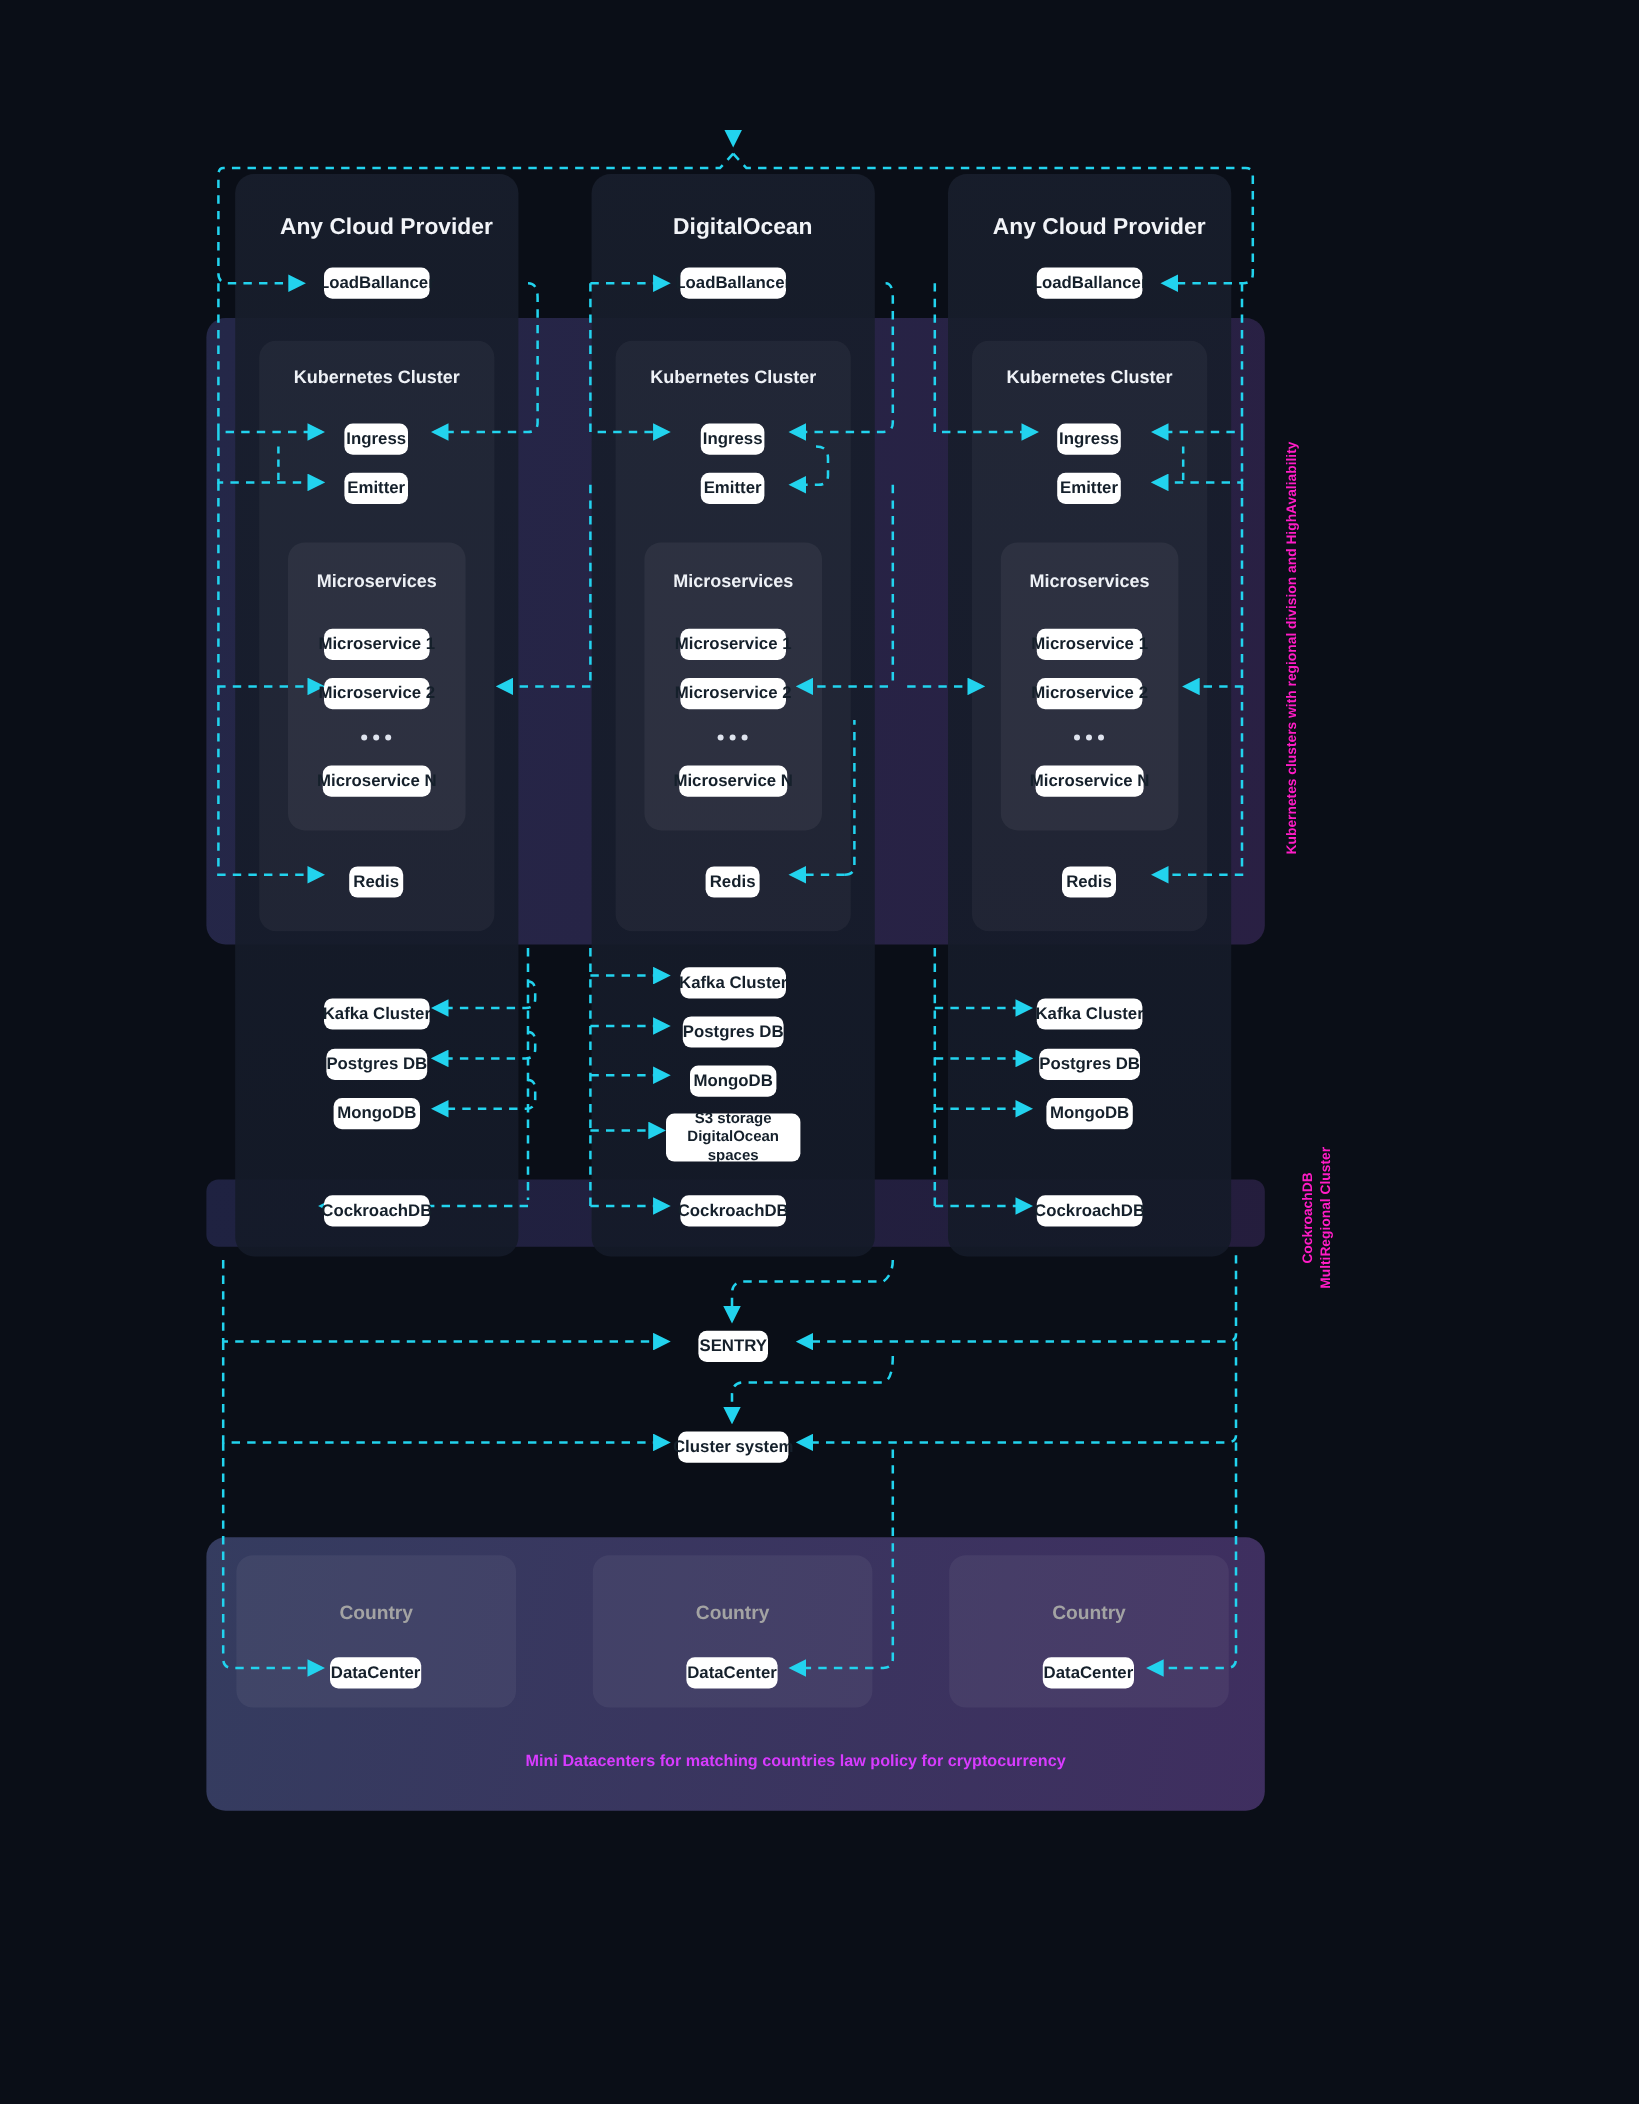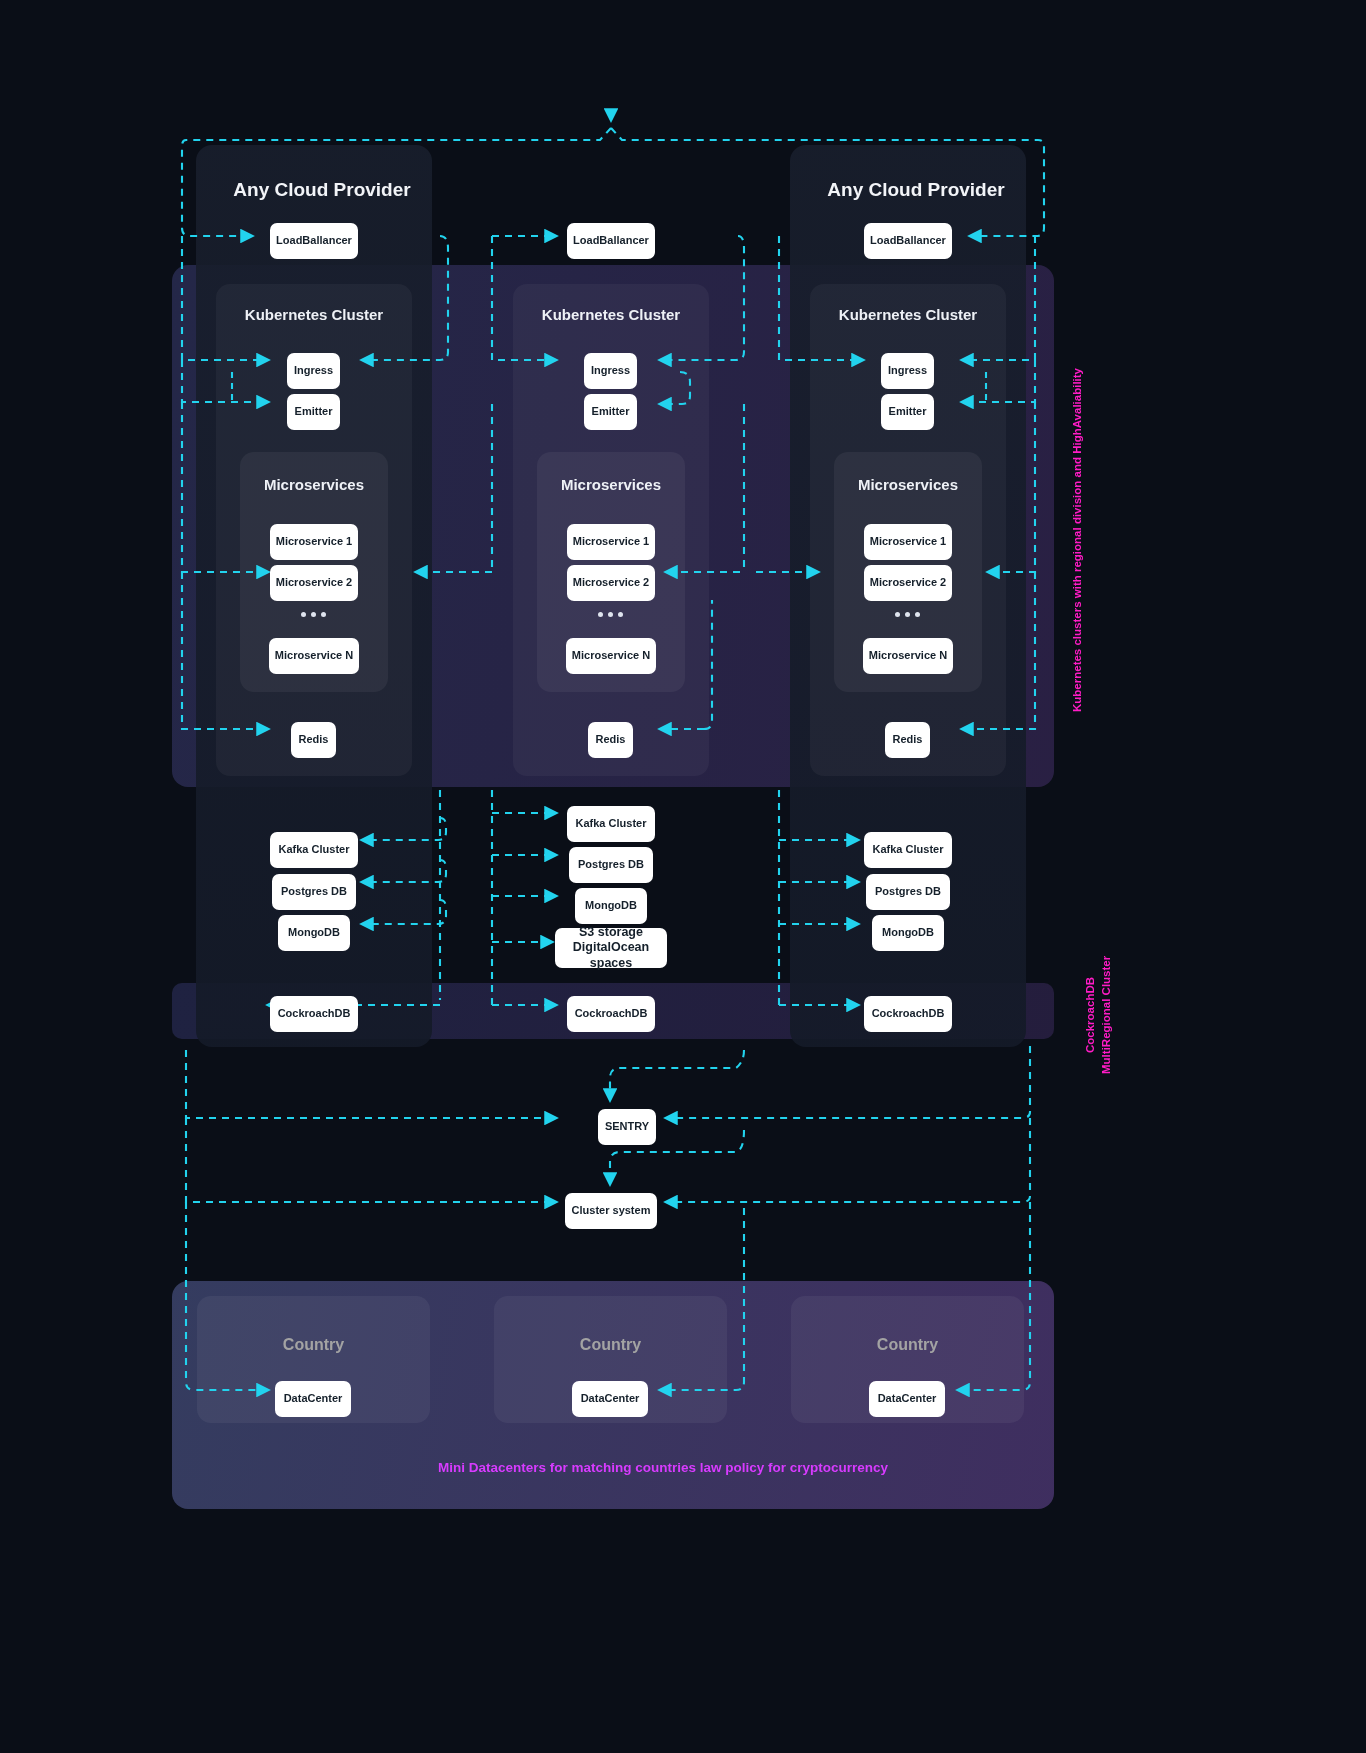--- a/index.html
+++ b/index.html
@@ -70,24 +70,24 @@
   .micro-title {
     color:#eef1f6; font-size:15px; font-weight:bold; text-align:center;
     padding-top:24px;
   }
 
   
   .chip {
     position:absolute; z-index:6;
     background:#ffffff; color:#15202b;
     border-radius:7px;
-    font-size:11px; font-weight:bold;
+    font-size:14px; font-weight:bold;
     display:flex; align-items:center; justify-content:center;
     text-align:center; line-height:1.25;
-    height:36px;
+    height:26px;
     white-space:nowrap;
   }
   .chip.two-line { height:40px; white-space:normal; font-size:12.5px; }
 
   
   .dots { position:absolute; z-index:6; display:flex; gap:5px; }
   .dots i { width:5px; height:5px; border-radius:50%; background:#dfe4ee; display:block; }
 
   
   .country-card {
@@ -121,20 +121,23 @@
 <div id="root">
 
   <div class="band band-k8s"></div>
   <div class="band band-cockroach"></div>
   <div class="band band-mini"></div>
 
 
   <div class="provider" style="left:196px; top:145px; height:902px;">
     <div class="provider-title">Any Cloud Provider</div>
   </div>
+  <div class="provider" style="left:493px; top:145px; height:902px;">
+    <div class="provider-title">DigitalOcean</div>
+  </div>
   <div class="provider" style="left:790px; top:145px; height:902px;">
     <div class="provider-title">Any Cloud Provider</div>
   </div>
 
   <div class="subpanel" style="left:216px; top:284px; width:196px; height:492px;">
     <div class="subpanel-title">Kubernetes Cluster</div>
   </div>
   <div class="subpanel" style="left:513px; top:284px; width:196px; height:492px;">
     <div class="subpanel-title">Kubernetes Cluster</div>
   </div>
@@ -279,21 +282,21 @@
 DigitalOcean spaces</div>
 
   <div class="chip" style="left:864px; top:832px; width:88px;">Kafka Cluster</div>
   <div class="chip" style="left:866px; top:874px; width:84px;">Postgres DB</div>
   <div class="chip" style="left:872px; top:915px; width:72px;">MongoDB</div>
 
   <div class="chip" style="left:270px; top:996px; width:88px;">CockroachDB</div>
   <div class="chip" style="left:567px; top:996px; width:88px;">CockroachDB</div>
   <div class="chip" style="left:864px; top:996px; width:88px;">CockroachDB</div>
 
-  <div class="chip" style="left:582px; top:1109px; width:58px;margin-left:16px;">SENTRY</div>
+  <div class="chip" style="left:582px; top:1109px; width:58px;">SENTRY</div>
   <div class="chip" style="left:565px; top:1193px; width:92px;">Cluster system</div>
 
   <div class="country-card" style="left:197px; top:1296px; width:233px; height:127px;">
     <div class="country-title">Country</div>
   </div>
   <div class="country-card" style="left:494px; top:1296px; width:233px; height:127px;">
     <div class="country-title">Country</div>
   </div>
   <div class="country-card" style="left:791px; top:1296px; width:233px; height:127px;">
     <div class="country-title">Country</div>

